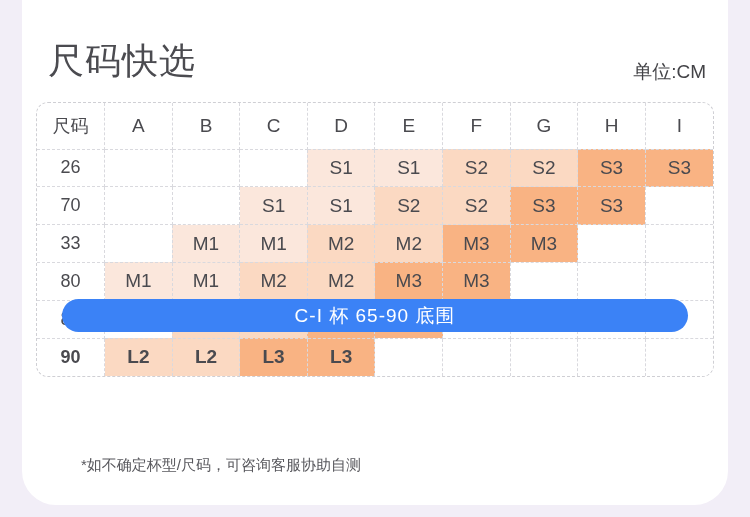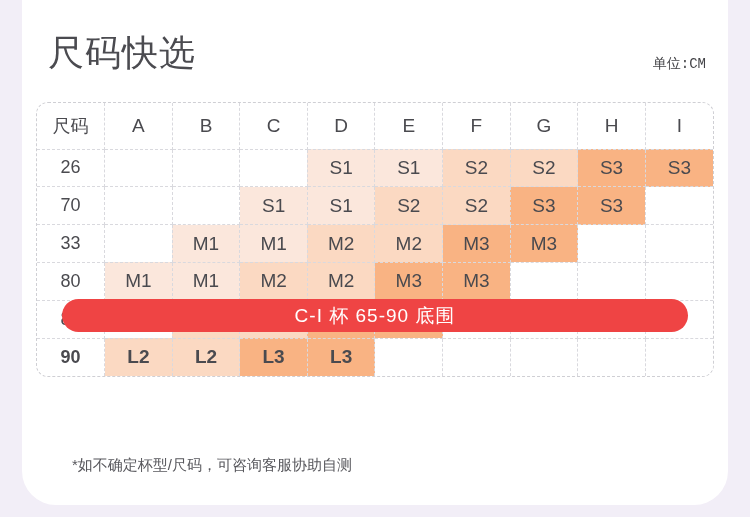--- a/index.html
+++ b/index.html
@@ -29,44 +29,43 @@
     height: 505px;
     background: #ffffff;
     border-radius: 0 0 34px 34px;
     box-sizing: border-box;
   }
 
   
   .header {
     position: absolute;
     left: 0;
-    top: 8px;
+    top: 16px;
     width: 706px;
     height: 96px;
   }
   .title {
     position: absolute;
     left: 26px;
     top: 23px;
     font-size: 36px;
     line-height: 44px;
     color: #4b4b50;
     letter-spacing: 1px;
     font-weight: 400;
     white-space: nowrap;
   }
   .unit {
     position: absolute;
     right: 22px;
     top: 44px;
-    font-size: 14px;
+    font-size: 19px;
     line-height: 24px;
     color: #434347;
     white-space: nowrap;
-    font-family: Liberation Mono, monospace;
   }
 
   
   .table-wrap {
     position: absolute;
     left: 14px;
     top: 102px;
     width: 678px;
     height: 275px;
     border: 1px dashed #cfcfd4;
@@ -117,34 +116,34 @@
   .cell-l3 { background: #f9b383; }
   .cell-none { background: #ffffff; }
 
   
   .banner {
     position: absolute;
     left: 40px;
     top: 299px;
     width: 626px;
     height: 33px;
-    background: #ef4444;
+    background: #3b82f6;
     border-radius: 17px;
     color: #ffffff;
     font-size: 19px;
     line-height: 33px;
     text-align: center;
     letter-spacing: 1px;
     white-space: nowrap;
   }
 
   
   .footnote {
     position: absolute;
-    left: 50px;
+    left: 59px;
     top: 455px;
     font-size: 15px;
     line-height: 20px;
     color: #57575c;
     white-space: nowrap;
   }
 </style>
 </head>
 <body>
 

